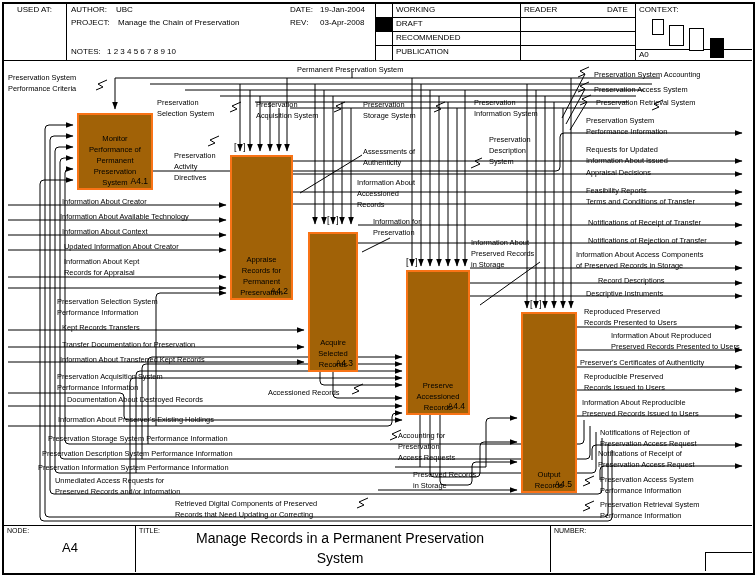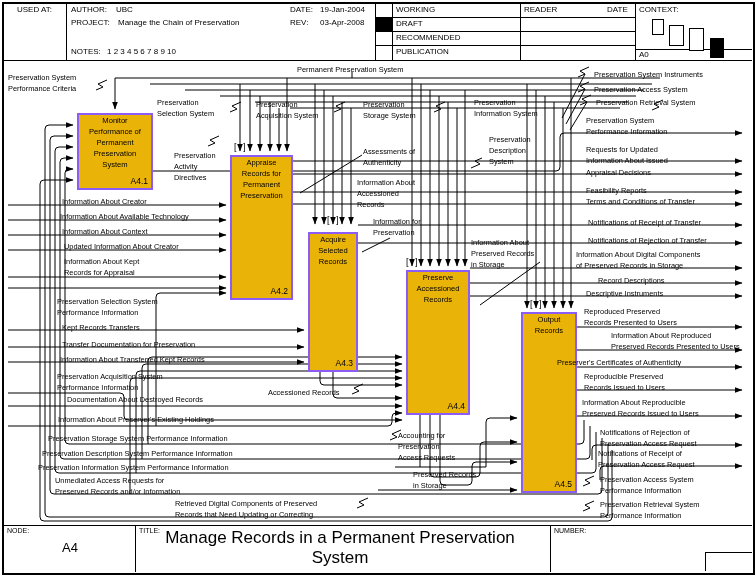--- a/index.html
+++ b/index.html
@@ -3,30 +3,30 @@
 <meta charset="utf-8">
 <style>
   html,body{margin:0;padding:0;background:#fff;}
   #sheet{position:relative;width:755px;height:575px;background:#fff;
          font-family:"Liberation Sans","DejaVu Sans",sans-serif;color:#000;overflow:hidden;}
   #frame{position:absolute;left:2px;top:2px;width:749px;height:569px;border:2px solid #000;}
   .cell{position:absolute;font-size:8px;}
   .hline{position:absolute;height:0;border-top:1px solid #000;}
   .vline{position:absolute;width:0;border-left:1px solid #000;}
   .lbl{position:absolute;font-size:7.4px;line-height:11px;white-space:pre-line;}
-  .box{position:absolute;border:2px solid #8b5cf6;background:#eab308;display:flex;
-       align-items:flex-start;justify-content:center;text-align:center;
+  .box{position:absolute;border:2px solid #f97316;background:#a16207;display:flex;
+       align-items:flex-end;justify-content:center;text-align:center;
        font-size:7.6px;line-height:11px;white-space:pre-line;}
   .bid{position:absolute;right:3px;bottom:1px;font-size:8.5px;}
   svg{position:absolute;left:0;top:0;}
   .ln{fill:none;stroke:#000;stroke-width:1;}
   .sq{position:absolute;border:1px solid #000;background:#fff;}
   .sqf{position:absolute;background:#000;}
   #big-title{position:absolute;left:140px;top:528px;width:400px;text-align:center;
-             font-size:17px;line-height:20px;white-space:pre-line;}
+             font-size:14px;line-height:20px;white-space:pre-line;}
   #node-val{position:absolute;left:40px;top:540px;width:60px;text-align:center;font-size:13px;}
 </style>
 </head>
 <body>
 
 <div id="sheet">
   <div id="frame"></div>
 
   <div class="hline" style="left:3px;top:60px;width:749px;"></div>
   <div class="vline" style="left:66px;top:3px;height:57px;"></div>
@@ -263,41 +263,41 @@
       <div class="lbl" style="left: 55px; top: 475px;">Unmediated Access Requests for
 Preserved Records and/or Information</div>
       <div class="lbl" style="left: 175px; top: 498px;">Retrieved Digital Components of Preserved
 Records that Need Updating or Correcting</div>
       <div class="lbl" style="left: 268px; top: 387px;">Accessioned Records</div>
       <div class="lbl" style="left: 398px; top: 430px;">Accounting for
 Preservation
 Access Requests</div>
       <div class="lbl" style="left: 413px; top: 469px;">Preserved Records
 in Storage</div>
-      <div class="lbl" style="left: 594px; top: 69px;">Preservation System Instruments</div>
+      <div class="lbl" style="left: 594px; top: 69px;">Preservation System Accounting</div>
       <div class="lbl" style="left: 594px; top: 84px;">Preservation Access System</div>
       <div class="lbl" style="left: 596px; top: 97px;">Preservation Retrieval System</div>
       <div class="lbl" style="left: 586px; top: 115px;">Preservation System
 Performance Information</div>
       <div class="lbl" style="left: 586px; top: 144px;">Requests for Updated
 Information About Issued</div>
       <div class="lbl" style="left: 586px; top: 167px;">Appraisal Decisions</div>
       <div class="lbl" style="left: 586px; top: 185px;">Feasibility Reports</div>
       <div class="lbl" style="left: 586px; top: 196px;">Terms and Conditions of Transfer</div>
       <div class="lbl" style="left: 588px; top: 217px;">Notifications of Receipt of Transfer</div>
       <div class="lbl" style="left: 588px; top: 235px;">Notifications of Rejection of Transfer</div>
-      <div class="lbl" style="left: 576px; top: 249px;">Information About Digital Components
+      <div class="lbl" style="left: 576px; top: 249px;">Information About Access Components
 of Preserved Records in Storage</div>
       <div class="lbl" style="left: 598px; top: 275px;">Record Descriptions</div>
       <div class="lbl" style="left: 586px; top: 288px;">Descriptive Instruments</div>
       <div class="lbl" style="left: 584px; top: 306px;">Reproduced Preserved
 Records Presented to Users</div>
       <div class="lbl" style="left: 578px; top: 330px; padding-left: 33px;">Information About Reproduced
 Preserved Records Presented to Users</div>
-      <div class="lbl" style="left: 557px; top: 357px; text-align: right;">Preserver's Certificates of Authenticity</div>
+      <div class="lbl" style="left: 580px; top: 357px; text-align: right;">Preserver's Certificates of Authenticity</div>
       <div class="lbl" style="left: 584px; top: 371px;">Reproducible Preserved
 Records Issued to Users</div>
       <div class="lbl" style="left: 582px; top: 397px;">Information About Reproducible
 Preserved Records Issued to Users</div>
       <div class="lbl" style="left: 600px; top: 427px;">Notifications of Rejection of
 Preservation Access Request</div>
       <div class="lbl" style="left: 598px; top: 448px;">Notifications of Receipt of
 Preservation Access Request</div>
       <div class="lbl" style="left: 600px; top: 474px;">Preservation Access System
 Performance Information</div>

